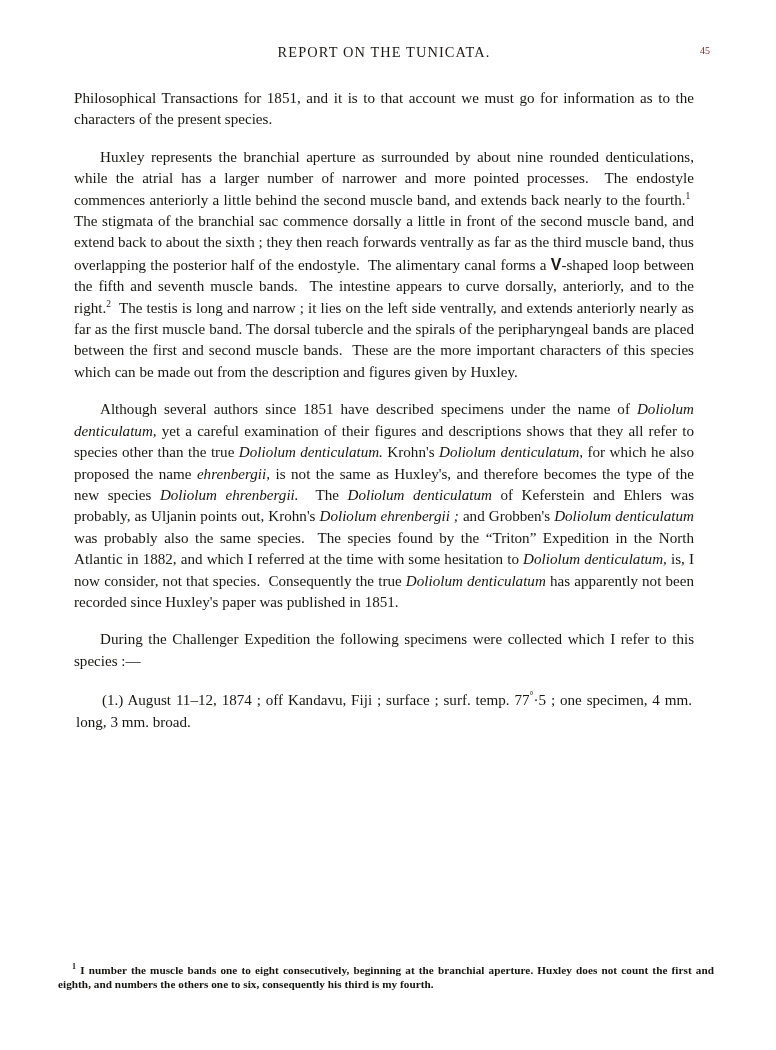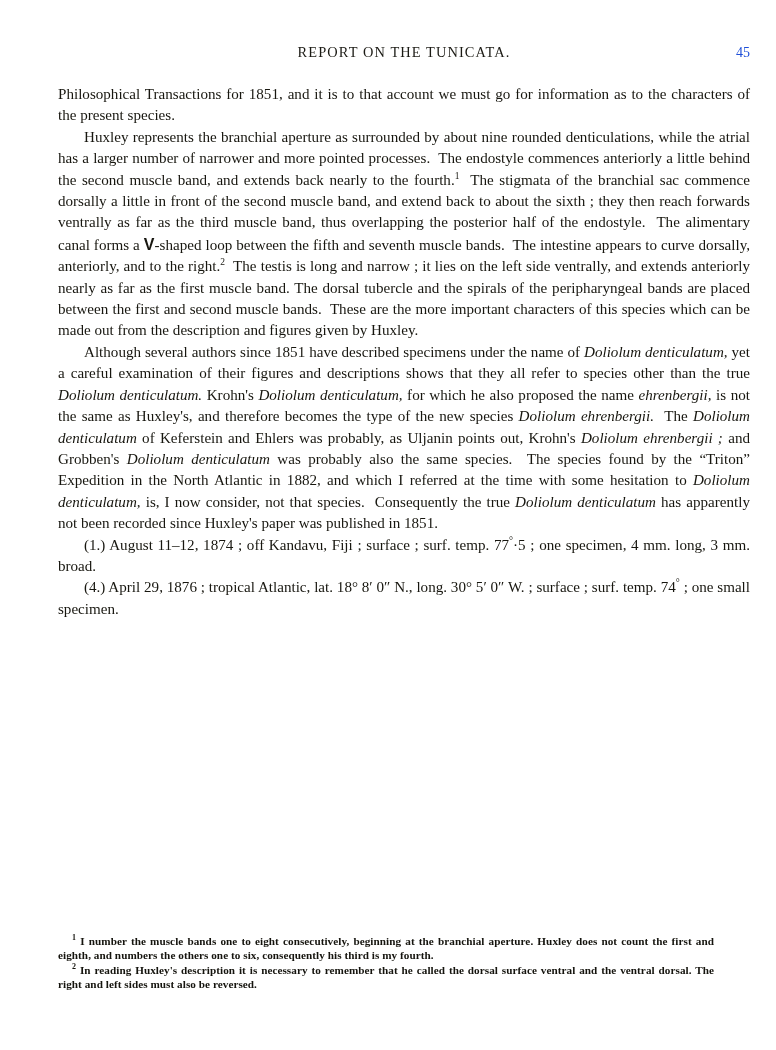--- a/index.html
+++ b/index.html
@@ -12,60 +12,60 @@
     height: 1050px;
     font-family: "Liberation Serif", serif;
     color: #16150f;
     position: relative;
     overflow: hidden;
   }
   .page {
     width: 776px;
     height: 1050px;
     box-sizing: border-box;
-    padding: 44px 26px 20px 58px;
+    padding: 44px 66px 20px 58px;
     position: relative;
   }
   .runhead {
     position: relative;
     height: 28px;
     margin-bottom: 12px;
   }
   .runhead-title {
     text-align: center;
     font-size: 14.4px;
     letter-spacing: 1.1px;
     font-variant: small-caps;
     text-transform: uppercase;
     color: #1b1a14;
   }
   .runhead-folio {
     position: absolute;
     right: 0;
     top: 1px;
-    font-size: 14px;
-    color: #1d4ed8;
+    font-size: 10px;
+    color: #7f1d1d;
   }
   .body-text {
     font-size: 15.1px;
     line-height: 21.4px;
     text-align: justify;
     text-justify: inter-word;
     color: #17160f;
     hyphens: none;
   }
   p.para {
-    margin: 0;
+    margin: 16px;
     text-indent: 26px;
   }
   p.para.noindent {
     text-indent: 0;
   }
   p.item {
-    margin: 0;
+    margin: 18px;
     text-indent: 26px;
   }
   i { font-style: italic; }
   .vshape {
     font-family: "Liberation Sans", sans-serif;
     font-size: 16px;
     font-weight: 700;
   }
   sup {
     font-size: 9.5px;
@@ -110,27 +110,26 @@
   </div>
 
   <div class="body-text">
 
     <p class="para noindent">Philosophical Transactions for 1851, and it is to that account we must go for information as to the characters of the present species.</p>
 
     <p class="para">Huxley represents the branchial aperture as surrounded by about nine rounded denticulations, while the atrial has a larger number of narrower and more pointed processes.&nbsp; The endostyle commences anteriorly a little behind the second muscle band, and extends back nearly to the fourth.<sup>1</sup>&nbsp; The stigmata of the branchial sac commence dorsally a little in front of the second muscle band, and extend back to about the sixth ; they then reach forwards ventrally as far as the third muscle band, thus overlapping the posterior half of the endostyle.&nbsp; The alimentary canal forms a <span class="vshape">V</span>-shaped loop between the fifth and seventh muscle bands.&nbsp; The intestine appears to curve dorsally, anteriorly, and to the right.<sup>2</sup>&nbsp; The testis is long and narrow ; it lies on the left side ventrally, and extends anteriorly nearly as far as the first muscle band. The dorsal tubercle and the spirals of the peripharyngeal bands are placed between the first and second muscle bands.&nbsp; These are the more important characters of this species which can be made out from the description and figures given by Huxley.</p>
 
     <p class="para">Although several authors since 1851 have described specimens under the name of <i>Doliolum denticulatum,</i> yet a careful examination of their figures and descriptions shows that they all refer to species other than the true <i>Doliolum denticulatum.</i> Krohn's <i>Doliolum denticulatum,</i> for which he also proposed the name <i>ehrenbergii,</i> is not the same as Huxley's, and therefore becomes the type of the new species <i>Doliolum ehrenbergii.</i>&nbsp; The <i>Doliolum denticulatum</i> of Keferstein and Ehlers was probably, as Uljanin points out, Krohn's <i>Doliolum ehrenbergii ;</i> and Grobben's <i>Doliolum denticulatum</i> was probably also the same species.&nbsp; The species found by the “Triton” Expedition in the North Atlantic in 1882, and which I referred at the time with some hesitation to <i>Doliolum denticulatum,</i> is, I now consider, not that species.&nbsp; Consequently the true <i>Doliolum denticulatum</i> has apparently not been recorded since Huxley's paper was published in 1851.</p>
 
+    <p class="para">During the Challenger Expedition the following specimens were collected which I refer to this species :—</p>
 
     <p class="item">(1.) August 11–12, 1874 ; off Kandavu, Fiji ; surface ; surf. temp. 77<span class="deg">°</span>·5 ; one specimen, 4 mm. long, 3 mm. broad.</p>
 
 
 
-    <p class="item">(4.) April 29, 1876 ; tropical Atlantic, lat. 18° 8′ 0″ N., long. 30° 5′ 0″ W. ; surface ; surf. temp. 74<span class="deg">°</span> ; one small specimen.</p>
 
   </div>
 
   <div class="footnotes">
     <p><span class="fn-mark">1</span> <span>I number the muscle bands one to eight consecutively, beginning at the branchial aperture. Huxley does not count the first and eighth, and numbers the others one to six, consequently his third is my fourth.</span></p>
-    <p><span class="fn-mark">2</span> <span>In reading Huxley's description it is necessary to remember that he called the dorsal surface ventral and the ventral dorsal. The right and left sides must also be reversed.</span></p>
   </div>
 
 </div>
 
 </body></html>

